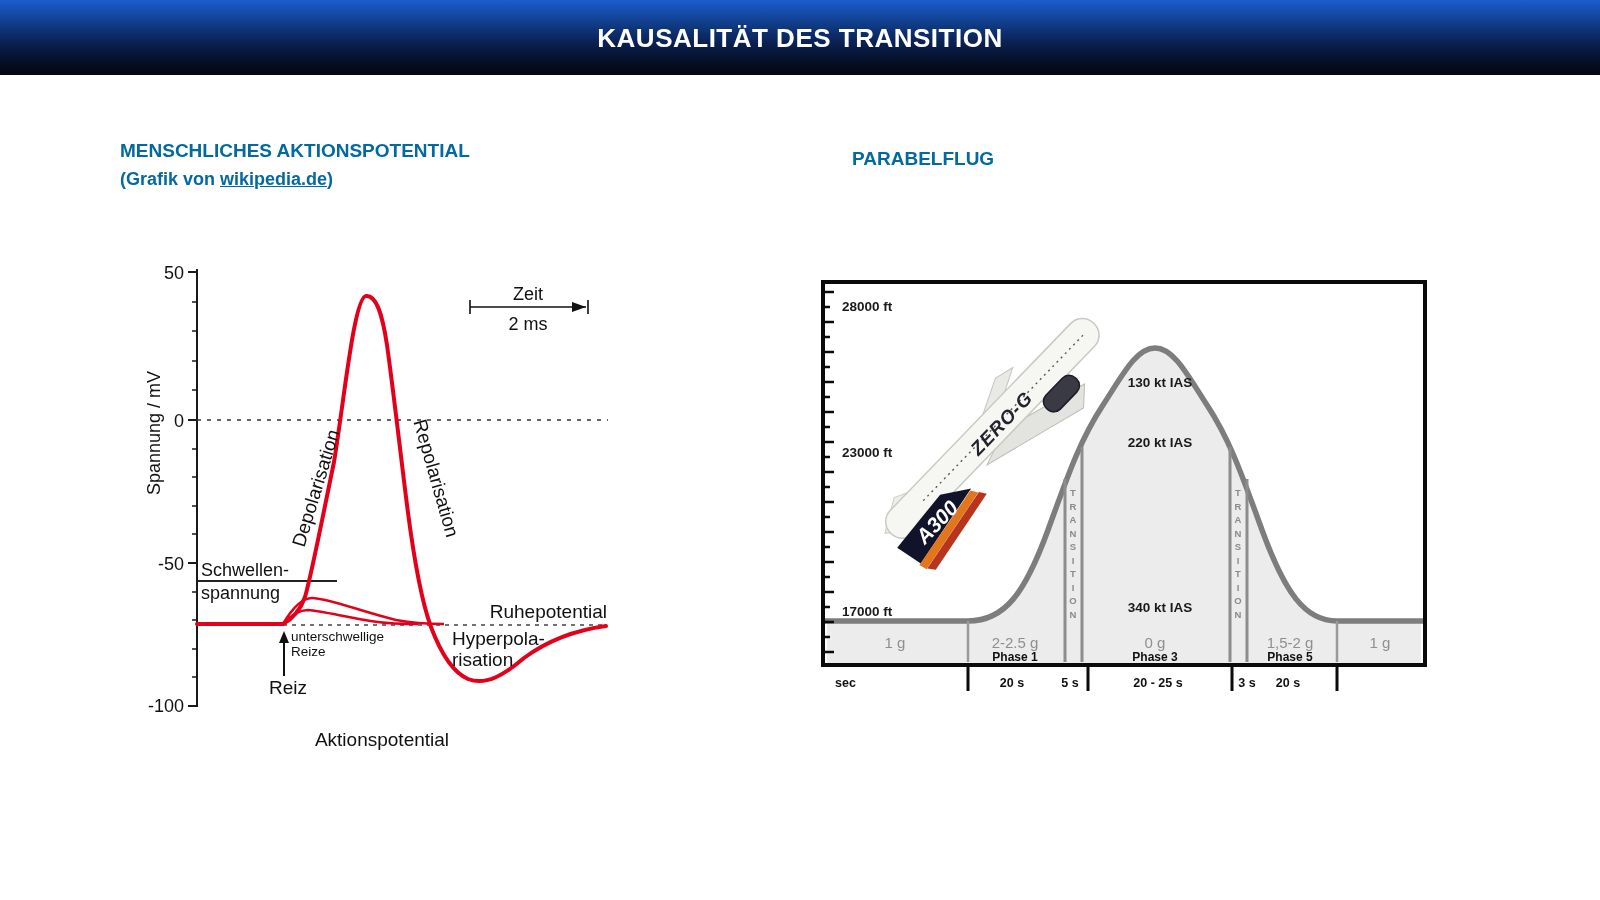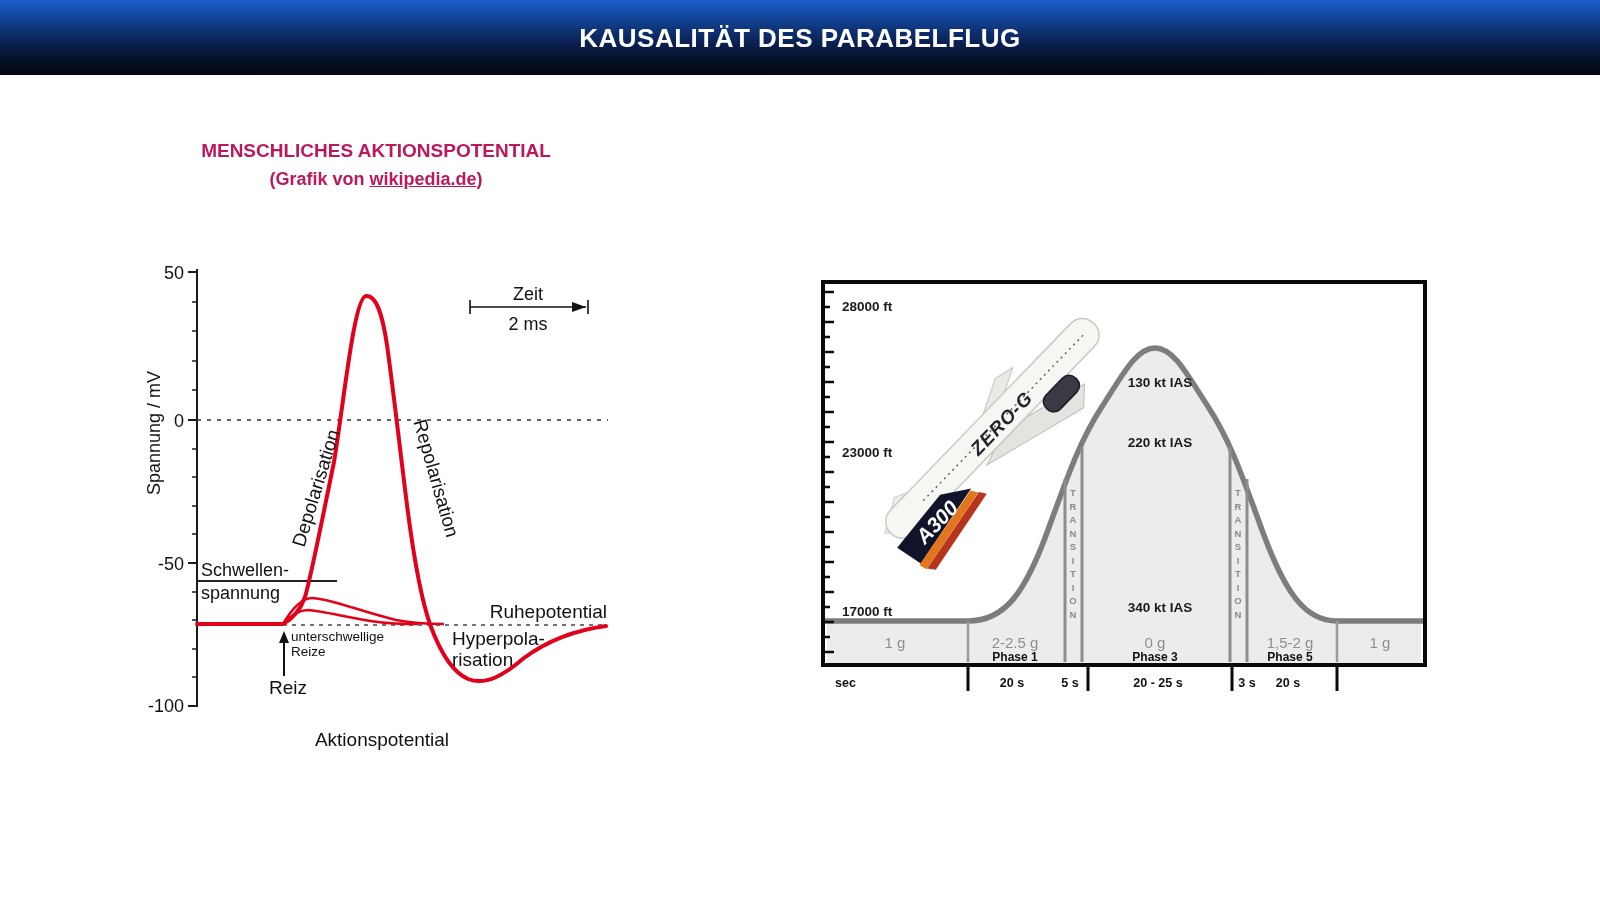--- a/index.html
+++ b/index.html
@@ -11,44 +11,45 @@
     position:absolute; left:0; top:0; width:1600px; height:75px;
     background:linear-gradient(180deg,#1a5ecd 0%, #11408f 28%, #0a2050 58%, #050d20 85%, #030710 100%);
     display:flex; flex-direction:column; align-items:center; justify-content:center;
     color:#ffffff; text-align:center;
   }
   .header .title { font-size:26px; font-weight:bold; letter-spacing:0.5px; line-height:30px; }
   .header .subtitle { font-size:19px; font-weight:600; margin-top:3px; }
   .header .subtitle u { text-decoration:underline; }
 
   
-  .figure-head { position:absolute; text-align:center; color:#be185d; }
+  .figure-head { position:absolute; color:#0369a1; }
   .figure-head .fig-title { font-size:19px; font-weight:bold; line-height:22px; }
   .figure-head .fig-credit { font-size:18px; font-weight:600; margin-top:7px; }
   .figure-head .fig-credit u { text-decoration:underline; }
   #left-figure-head  { left:120px; top:140px; width:512px; }
   #right-figure-head { left:852px; top:148px; width:500px; }
 
   svg { position:absolute; }
   svg text { font-family:"Liberation Sans", sans-serif; }
   .vtext { writing-mode:vertical-rl; text-orientation:upright; }
 </style>
 </head>
 <body>
 
 <div class="header">
-  <div class="title">KAUSALITÄT DES PARABELFLUG</div>
+  <div class="title">KAUSALITÄT DES TRANSITION</div>
 </div>
 
 <div class="figure-head" id="left-figure-head">
   <div class="fig-title">MENSCHLICHES AKTIONSPOTENTIAL</div>
   <div class="fig-credit"><span>(Grafik von </span><u>wikipedia.de</u><span>)</span></div>
 </div>
 
 <div class="figure-head" id="right-figure-head">
+  <div class="fig-title">PARABELFLUG</div>
 </div>
 
 <svg style="left:120px; top:235px;" width="520" height="530" viewBox="120 235 520 530">
 
   <line x1="197" y1="269" x2="197" y2="707" stroke="#1a1a1a" stroke-width="2"></line>
 
   <path d="M188 272 H197 M188 420 H197 M188 563 H197 M188 706 H197" stroke="#1a1a1a" stroke-width="2"></path>
 
   <path d="M192 302 H197 M192 331 H197 M192 361 H197 M192 390 H197 M192 449 H197 M192 477 H197 M192 506 H197 M192 534 H197 M192 592 H197 M192 620 H197 M192 649 H197 M192 677 H197" stroke="#1a1a1a" stroke-width="1.6"></path>
 

